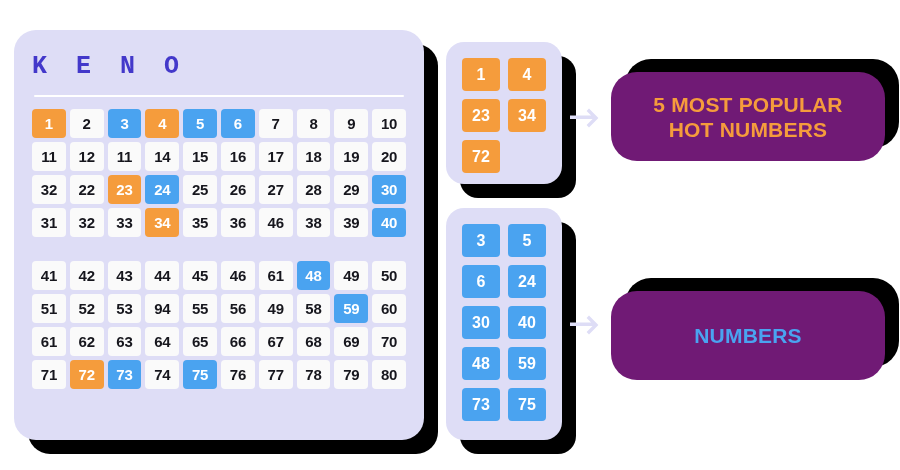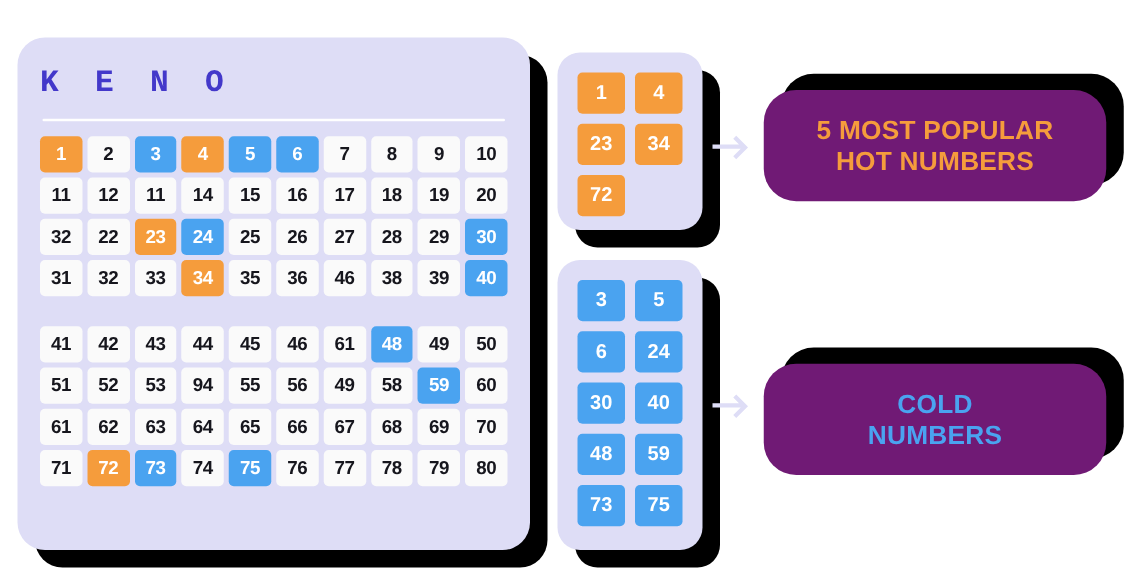--- a/index.html
+++ b/index.html
@@ -273,18 +273,17 @@
 
   <div class="label-card" id="hot-label">
     <div>
       <div>5 MOST POPULAR</div>
       <div>HOT NUMBERS</div>
     </div>
   </div>
 
   <div class="label-card" id="cold-label">
     <div>
-      <div>COLD</div>
       <div>NUMBERS</div>
     </div>
   </div>
 
 </div>
 
 </body></html>

